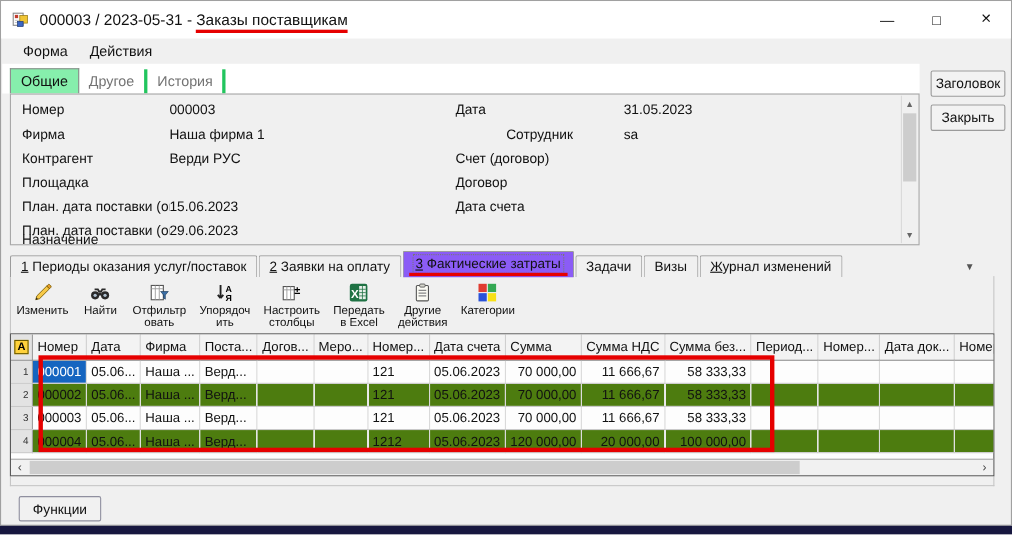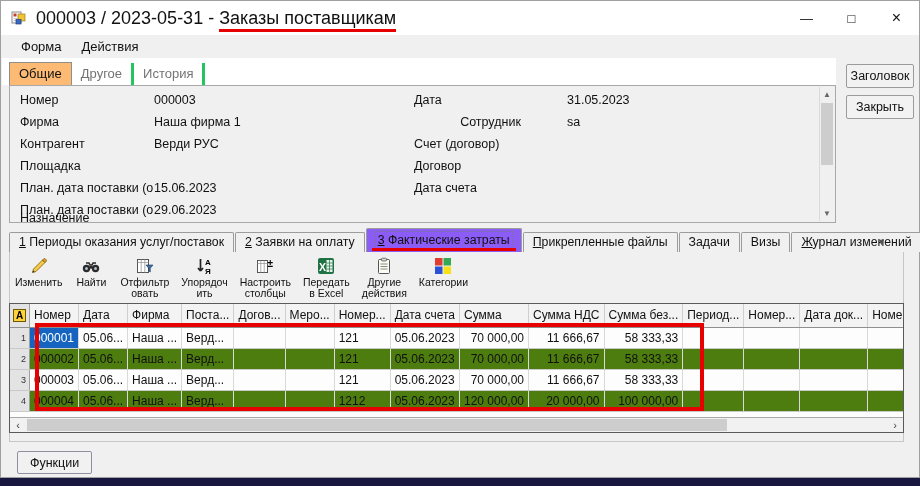--- a/index.html
+++ b/index.html
@@ -5,34 +5,34 @@
   * { box-sizing: border-box; margin: 0; padding: 0; }
   html,body { width:920px; height:486px; }
   body { position:relative; font-family:"Liberation Sans",sans-serif; background:#f0f0f0; overflow:hidden; color:#111; }
 
   .window { position:absolute; left:0; top:0; right:0; bottom:8px; border:1px solid #a0a0a0; background:#f0f0f0; }
   .navy-strip { position:absolute; left:0; right:0; bottom:0; height:8px; background:#17173f; }
 
   
   .titlebar { position:absolute; top:0; left:0; right:0; height:34px; background:#ffffff; display:flex; align-items:center; }
   .appicon { margin:0 9px 0 10px; flex:none; display:flex; }
-  .title { font-size:18px; white-space:nowrap; }
+  .title { font-size:14px; white-space:nowrap; }
   .title-hl { border-bottom:3px solid #e60000; padding-bottom:1px; }
   .wincontrols { margin-left:auto; display:flex; height:100%; }
   .wbtn { width:45px; height:100%; display:flex; align-items:center; justify-content:center; font-size:13px; color:#111; cursor:default; }
   .wbtn.close { font-size:16px; }
 
   
   .menubar { position:absolute; top:34px; left:0; right:0; height:23px; display:flex; align-items:center; padding-left:10px; font-size:13px; }
   .menu-item { padding:2px 10px; }
 
   
   .toptabs { position:absolute; top:57px; left:1px; width:834px; height:27px; background:#fff; display:flex; align-items:flex-end; padding-left:7px; }
   .ttab { font-size:13px; padding:3px 9px 4px; white-space:nowrap; }
-  .ttab.active { border:1px solid #8e8e8e; border-bottom:none; background:#fdba74; }
+  .ttab.active { border:1px solid #8e8e8e; border-bottom:none; background:#86efac; }
   .ttab.inactive { color:#737373; border-right:3px solid #22c55e; }
 
   
   .form-panel { position:absolute; left:8px; top:84px; width:827px; height:138px; background:#f0f0f0; border:1px solid #a8a8a8; }
   .frow { position:absolute; display:flex; font-size:12.5px; align-items:baseline; }
   .flabel { flex:none; overflow:hidden; white-space:nowrap; }
   .flabel.l { width:134px; }
   .flabel.r { width:153px; }
   .fvalue { white-space:nowrap; }
   .vscroll { position:absolute; top:1px; right:1px; bottom:1px; width:15px; background:#f0f0f0; border-left:1px solid #dadada; }
@@ -174,21 +174,20 @@
     </div>
   </div>
 
   <div class="sidebtn" style="top:63px;">Заголовок</div>
   <div class="sidebtn" style="top:94px;">Закрыть</div>
 
   <div class="dtabs">
     <span class="dtab"><span class="accel">1</span><span> Периоды оказания услуг/поставок</span></span>
     <span class="dtab"><span class="accel">2</span><span> Заявки на оплату</span></span>
     <span class="dtab active"><span class="focusbox"><span class="accel">3</span><span> Фактические затраты</span></span><span class="tab-underline"></span></span>
-    <span class="dtab"><span class="accel">П</span><span>рикрепленные файлы</span></span>
     <span class="dtab"><span>Задачи</span></span>
     <span class="dtab"><span>Визы</span></span>
     <span class="dtab"><span class="accel">Ж</span><span>урнал изменений</span></span>
   </div>
   <span class="tab-overflow">▼</span>
 
   <div class="pageborder"></div>
 
   <div class="toolbar">
     <div class="titem">

